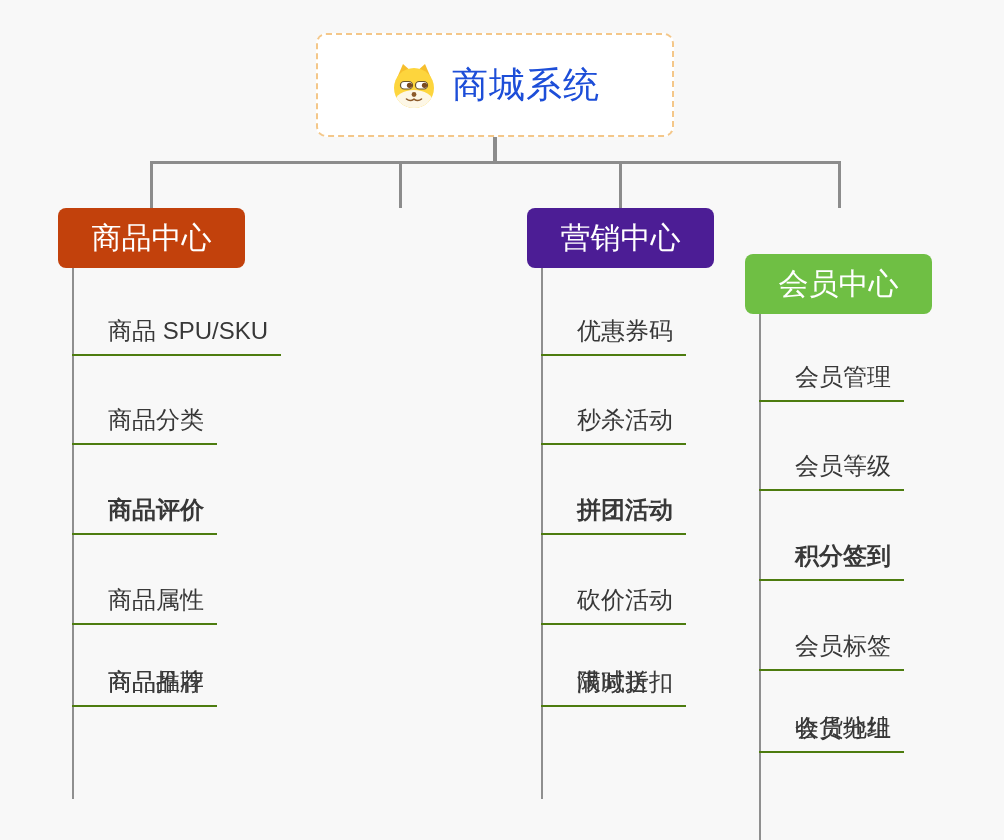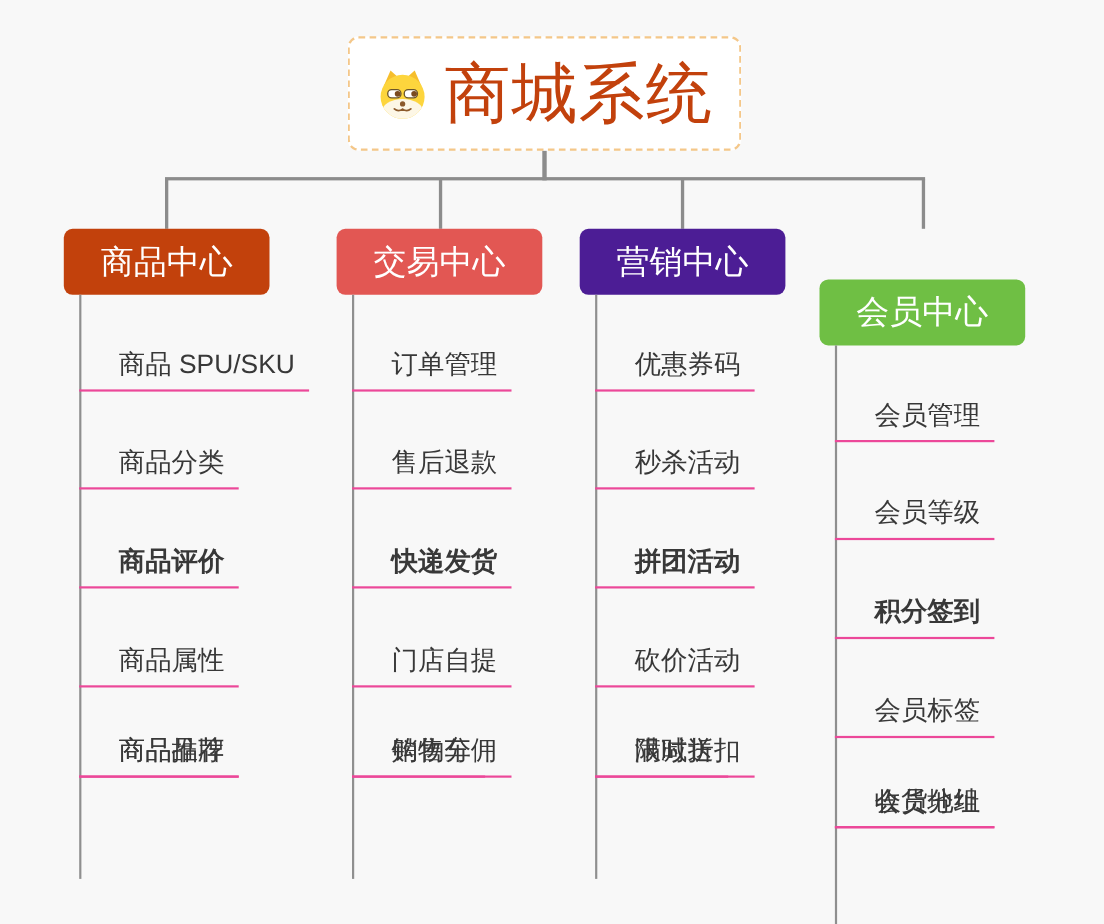--- a/index.html
+++ b/index.html
@@ -14,21 +14,21 @@
 
   
   .root-node{
     position:absolute; left:316px; top:33px; width:358px; height:104px;
     background:#ffffff;
     border:2px dashed #f4c789;
     border-radius:10px;
     display:flex; align-items:center; justify-content:center; gap:14px;
   }
   .root-title{
-    font-size:60px; color:#c2410c; letter-spacing:1px; white-space:nowrap;
+    font-size:36px; color:#1d4ed8; letter-spacing:1px; white-space:nowrap;
   }
   .root-icon{ width:48px; height:46px; flex:0 0 auto; }
 
   
   .conn{ position:absolute; background:#8c8c8c; }
   .conn-root-stub{ left:493px; top:137px; width:4px; height:27px; }
   .conn-bus{ left:150px; top:161px; width:691px; height:3px; }
   .conn-drop{ top:163px; width:3px; height:45px; }
   .conn-drop.d1{ left:150px; }
   .conn-drop.d2{ left:399px; }
@@ -58,21 +58,21 @@
   .children li{ position:relative; }
   .children li:nth-child(1){ height:87px; }
   .children li:nth-child(2){ height:88px; }
   .children li:nth-child(3){ height:89px; }
   .children li:nth-child(4){ height:90px;font-weight:bold; }
   .children li:nth-child(5){ height:90px; }
   .children li:nth-child(6){ height:82px; }
   .child-label{
     position:absolute; left:0; bottom:0;
     padding:0 13px 7px 36px;
-    border-bottom:2px solid #ec4899;
+    border-bottom:2px solid #4d7c0f;
     font-size:24px; color:#383838; white-space:nowrap;
   }
 </style>
 </head>
 <body>
 
 <div class="canvas">
 
   <div class="conn conn-root-stub"></div>
   <div class="conn conn-bus"></div>
@@ -120,44 +120,20 @@
         </li>
       <li>
           <span class="child-label">商品推荐</span>
         </li>
       <li>
           <span class="child-label">商品品牌</span>
         </li>
     </ul>
   </div>
 
-  <div class="branch b2">
-    <div class="branch-header" style="background-color: rgb(226, 87, 83);">交易中心</div>
-    <ul class="children">
-      <div class="trunk"></div>
-      <li>
-          <span class="child-label">订单管理</span>
-        </li>
-      <li>
-          <span class="child-label">售后退款</span>
-        </li>
-      <li>
-          <span class="child-label">快递发货</span>
-        </li>
-      <li>
-          <span class="child-label">门店自提</span>
-        </li>
-      <li>
-          <span class="child-label">购物车</span>
-        </li>
-      <li>
-          <span class="child-label">销售分佣</span>
-        </li>
-    </ul>
-  </div>
 
   <div class="branch b3">
     <div class="branch-header" style="background-color: #4c1d95;">营销中心</div>
     <ul class="children">
       <div class="trunk"></div>
       <li>
           <span class="child-label">优惠券码</span>
         </li>
       <li>
           <span class="child-label">秒杀活动</span>

